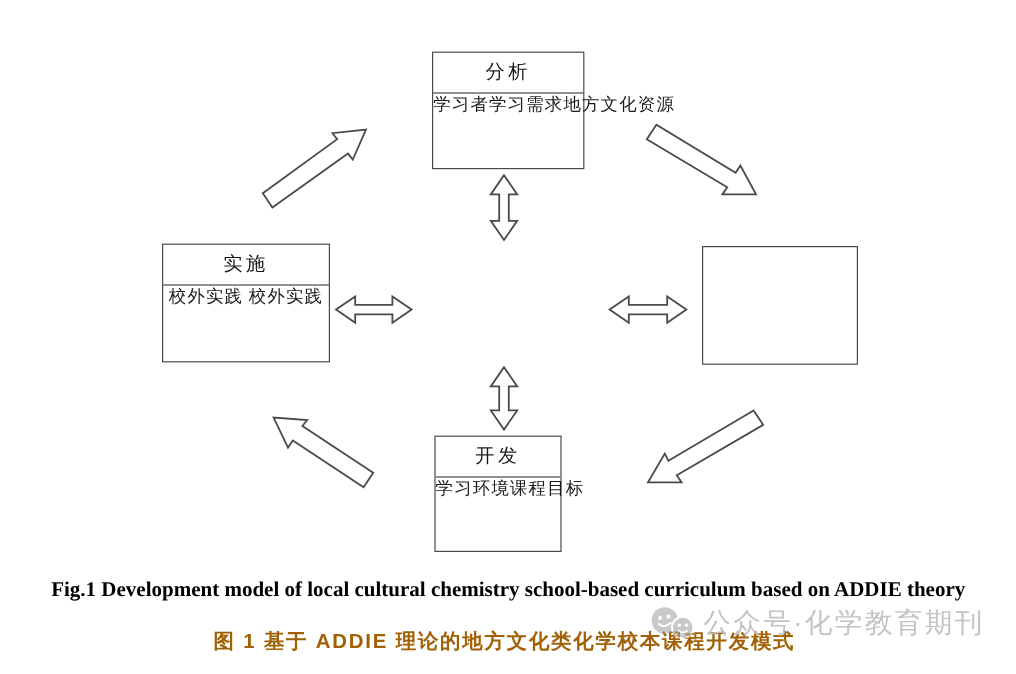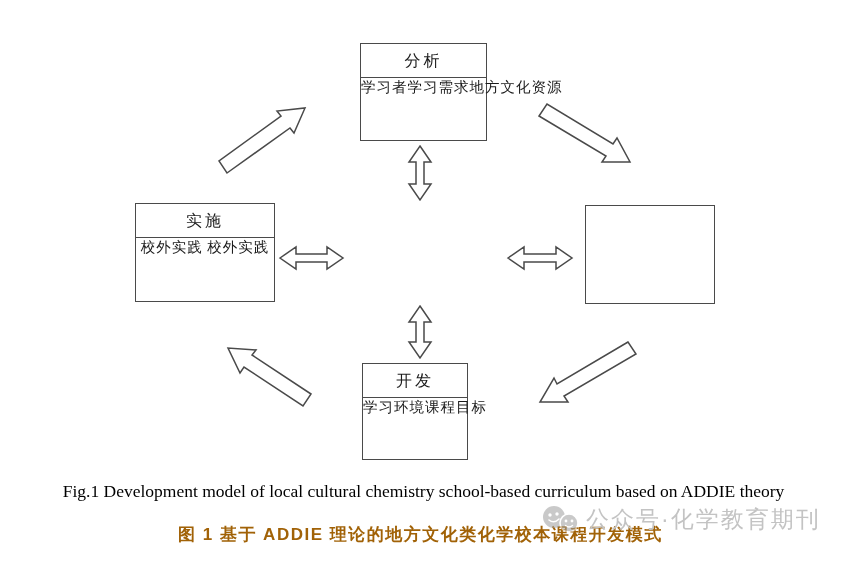--- a/index.html
+++ b/index.html
@@ -13,21 +13,21 @@
   .node-title{height:33px;line-height:33px;text-align:center;border-bottom:1px solid #4a4a4a;
     font-size:16px;letter-spacing:3px;white-space:nowrap;}
   .node-body{display:flex;flex-direction:row;justify-content:space-evenly;height:calc(100% - 34.5px);}
   .node-line{text-align:center;font-size:14.5px;letter-spacing:1px;white-space:nowrap;}
   #node-implementation{left:135px;top:203px;width:140px;height:99px;}
   #node-analysis{left:360px;top:43px;width:127px;height:98px;}
   #node-evaluation{left:360px;top:203px;width:125px;height:99px;}
   #node-design{left:585px;top:205px;width:130px;height:99px;}
   #node-development{left:362px;top:363px;width:106px;height:97px;}
   .caption-en{position:absolute;left:0;right:0;top:481px;text-align:center;
-    font-family:"Liberation Serif","DejaVu Serif",serif;font-weight:normal;font-size:17.5px;
+    font-family:"Liberation Serif","DejaVu Serif",serif;font-weight:bold;font-size:17.5px;
     color:#000;white-space:nowrap;}
   .caption-zh{position:absolute;left:178px;top:523px;
     font-family:"Liberation Sans","DejaVu Sans",sans-serif;font-weight:600;font-size:17px;
     letter-spacing:1.5px;color:#a16207;white-space:nowrap;}
   .watermark{position:absolute;left:540px;top:504px;display:flex;align-items:flex-start;gap:6px;
     font-family:"Liberation Sans","DejaVu Sans",sans-serif;font-size:23px;letter-spacing:2px;
     color:#c3c3c3;white-space:nowrap;}
   .wm-icon{width:40px;height:32px;flex:0 0 auto;opacity:.55;}
 </style>
 </head>

